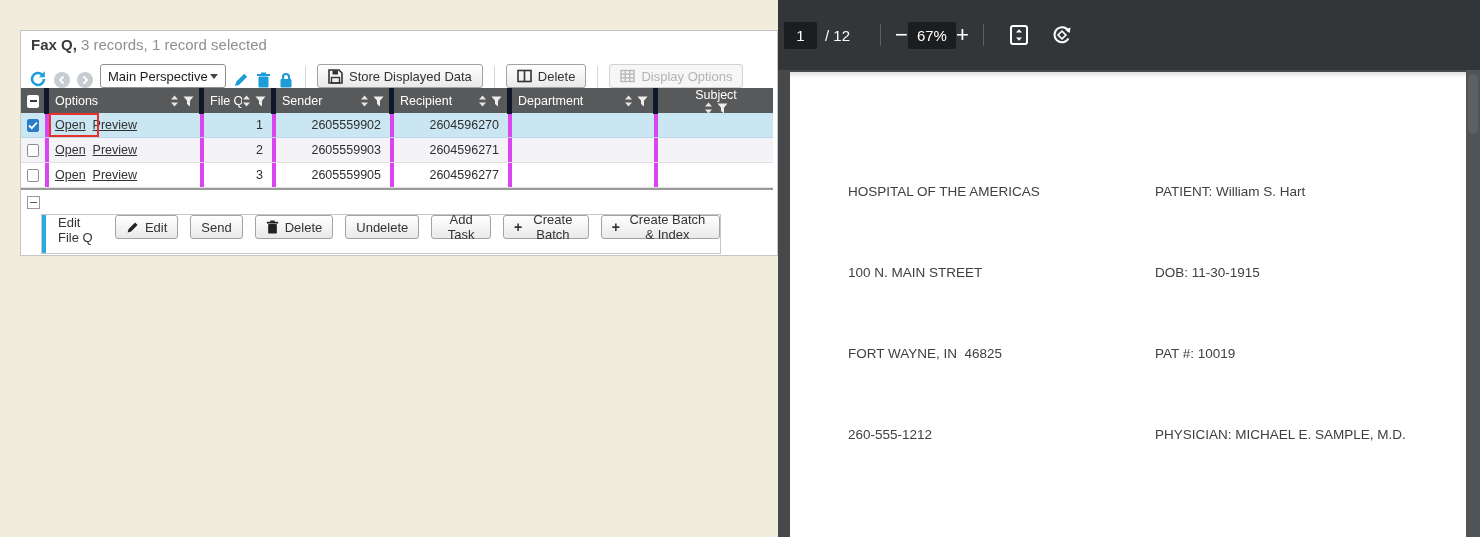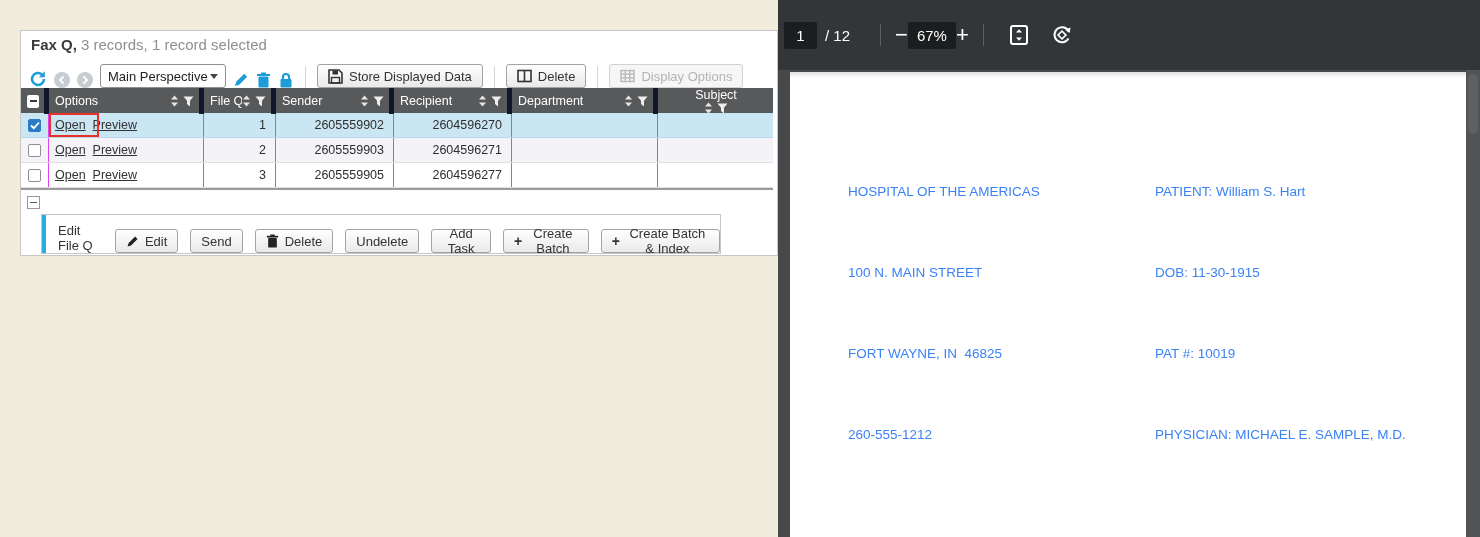--- a/index.html
+++ b/index.html
@@ -31,35 +31,35 @@
   .ghead .hcell { display:flex; align-items:center; padding:0 5px 0 6px; border-right:5px solid #0f172a; position:relative; }
   .ghead .hcell:last-child { border-right:none;flex-direction:column; }
   .hlabel { flex:1 1 auto; white-space:nowrap; overflow:hidden; }
   .hicons { display:flex; align-items:center; gap:4px; }
   .selall { width:13px; height:13px; background:#fff; border-radius:2px; margin:0 auto; display:flex; align-items:center; justify-content:center; }
   .selall .minus { width:7px; height:2px; background:#3a3a3a; }
 
   .drow { height:25px; border-bottom:1px solid #e0e0e0; background:#fff; }
   .drow.alt { background:#f3f3f8; }
   .drow.selected { background:#cbe6f3; border-bottom-color:#bcd7e5; }
-  .dcell { display:flex; align-items:center; padding:0 6px; border-right:1px solid #d946ef; color:#2e2e2e; white-space:nowrap; overflow:hidden; }
+  .dcell { display:flex; align-items:center; padding:0 6px; border-right:4px solid #d946ef; color:#2e2e2e; white-space:nowrap; overflow:hidden; }
   .dcell:last-child { border-right:none; }
   .dcell.num { justify-content:flex-end; padding-right:9px; }
   .cbox { width:13px; height:13px; border:1px solid #8f8f8f; background:#fff; border-radius:2px; margin:0 auto; display:flex; align-items:center; justify-content:center; }
   .cbox.checked { background:#2a7cc7; border-color:#2a7cc7; }
   .lnk { color:#333; text-decoration:underline; cursor:pointer; margin-right:7px; }
   .openwrap { position:relative; display:inline-block; }
   .red-box { position:absolute; left:-6px; right:-6px; top:-5px; bottom:-5px; border:2px solid #e8312a; pointer-events:none; }
   .grid-bottom { width:752px; height:0; border-bottom:2px solid #9b9b9b; }
 
   .collapse-row { margin:6px 0 0 6px; }
   .collapse-box { width:13px; height:13px; border:1px solid #9a9a9a; background:#fff; display:flex; align-items:center; justify-content:center; cursor:pointer; }
   .collapse-box .minus { width:7px; height:1.5px; background:#555; }
 
-  .action-panel { position:relative; margin:5px 0 0 20px; width:680px; height:40px; border:1px solid #c6c6c6; background:#fff; display:flex; align-items:flex-end; gap:12px; padding-left:16px; }
+  .action-panel { position:relative; margin:5px 0 0 20px; width:680px; height:40px; border:1px solid #c6c6c6; background:#fff; display:flex; align-items:flex-start; gap:12px; padding-left:16px; }
   .accent { position:absolute; left:0; top:0; bottom:0; width:4px; background:#29abe2; }
   .action-label { font-size:13px; color:#333; margin-right:2px; }
   .plus { font-weight:bold; font-size:14px; line-height:1; }
 
   
   .pdf-pane { position:absolute; left:778px; top:0; width:702px; height:537px; background:#45494c; }
   .pdf-toolbar { position:absolute; left:0; top:0; width:702px; height:70px; background:#323639; display:flex; align-items:center; padding-left:6px; color:#fff; font-size:15px; }
   .dark-box { background:#1b1d1e; border-radius:2px; height:27px; display:flex; align-items:center; justify-content:center; color:#fff; }
   .page-box { width:33px; margin-right:8px; }
   .zoom-box { width:48px; margin:0 0; }
@@ -67,21 +67,21 @@
   .pt-sep { width:1px; height:22px; background:#5b5f62; margin:0 14px; }
   .pm { font-size:22px; font-weight:300; cursor:pointer; line-height:1; }
   .pt-icon { margin:0 10px; cursor:pointer; display:inline-flex; }
 
   .pdf-page { position:absolute; left:12px; top:72px; width:676px; height:465px; background:#fff; }
   .pdf-page::before { content:""; position:absolute; left:0; top:0; right:0; height:6px;
       background:linear-gradient(rgba(0,0,0,.12), rgba(0,0,0,0)); }
   .pdf-scrollbar { position:absolute; right:0; top:70px; width:14px; height:467px; background:#515457; }
   .pdf-scroll-thumb { position:absolute; left:2px; top:4px; width:10px; height:60px; background:#5d6164; border-radius:5px; }
 
-  .doc { padding:52px 42px 0 58px; font-size:13.5px; color:#3b82f6; }
+  .doc { padding:52px 42px 0 58px; font-size:13.5px; color:#404040; }
   .doc-head { display:flex; }
   .doc-head .col-l { width:307px; }
   .doc-head div { line-height:27px; white-space:pre-wrap; }
   .fields { margin-top:30px; }
   .fields .fline { line-height:27px; }
 </style>
 </head>
 <body>
 
 <div class="root">

